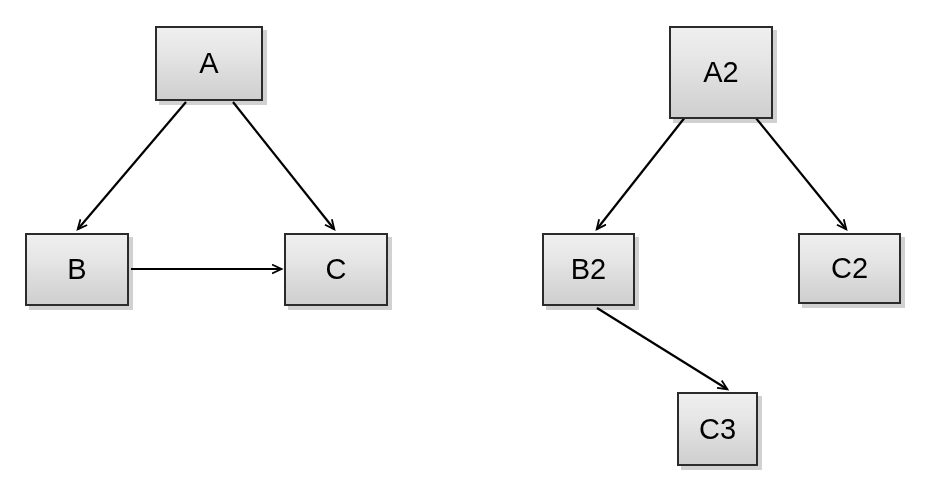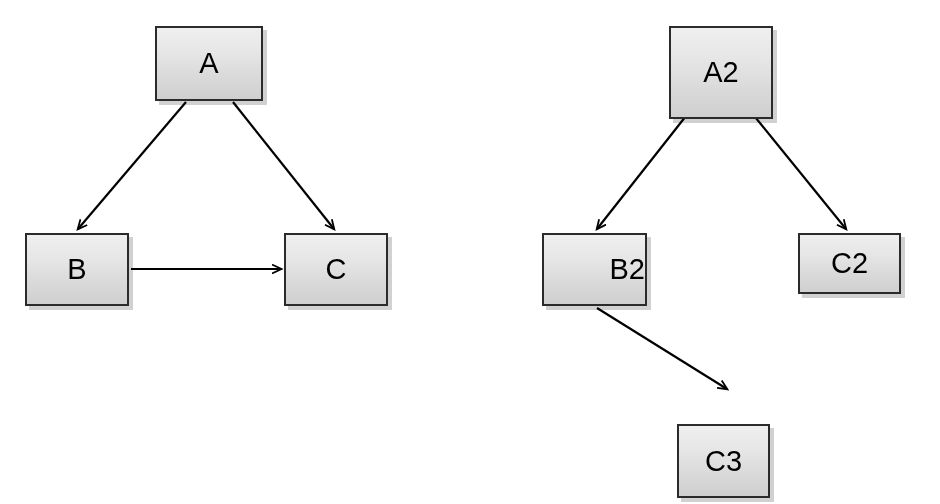--- a/index.html
+++ b/index.html
@@ -75,25 +75,25 @@
   </div>
 
   <div class="node" style="left:284px; top:233px; width:104px; height:73px;">
     <span class="node-label">C</span>
   </div>
 
   <div class="node" style="left:669px; top:26px; width:104px; height:93px;">
     <span class="node-label">A2</span>
   </div>
 
-  <div class="node" style="left:542px; top:233px; width:105px; height:73px;justify-content:flex-end;">
+  <div class="node" style="left:542px; top:233px; width:93px; height:73px;">
     <span class="node-label">B2</span>
   </div>
 
-  <div class="node" style="left:798px; top:233px; width:103px; height:61px;">
+  <div class="node" style="left:798px; top:233px; width:103px; height:71px;">
     <span class="node-label">C2</span>
   </div>
 
-  <div class="node" style="left:677px; top:392px; width:93px; height:74px;margin-top:32px;">
+  <div class="node" style="left:677px; top:392px; width:81px; height:74px;">
     <span class="node-label">C3</span>
   </div>
 
 </div>
 
 </body></html>

